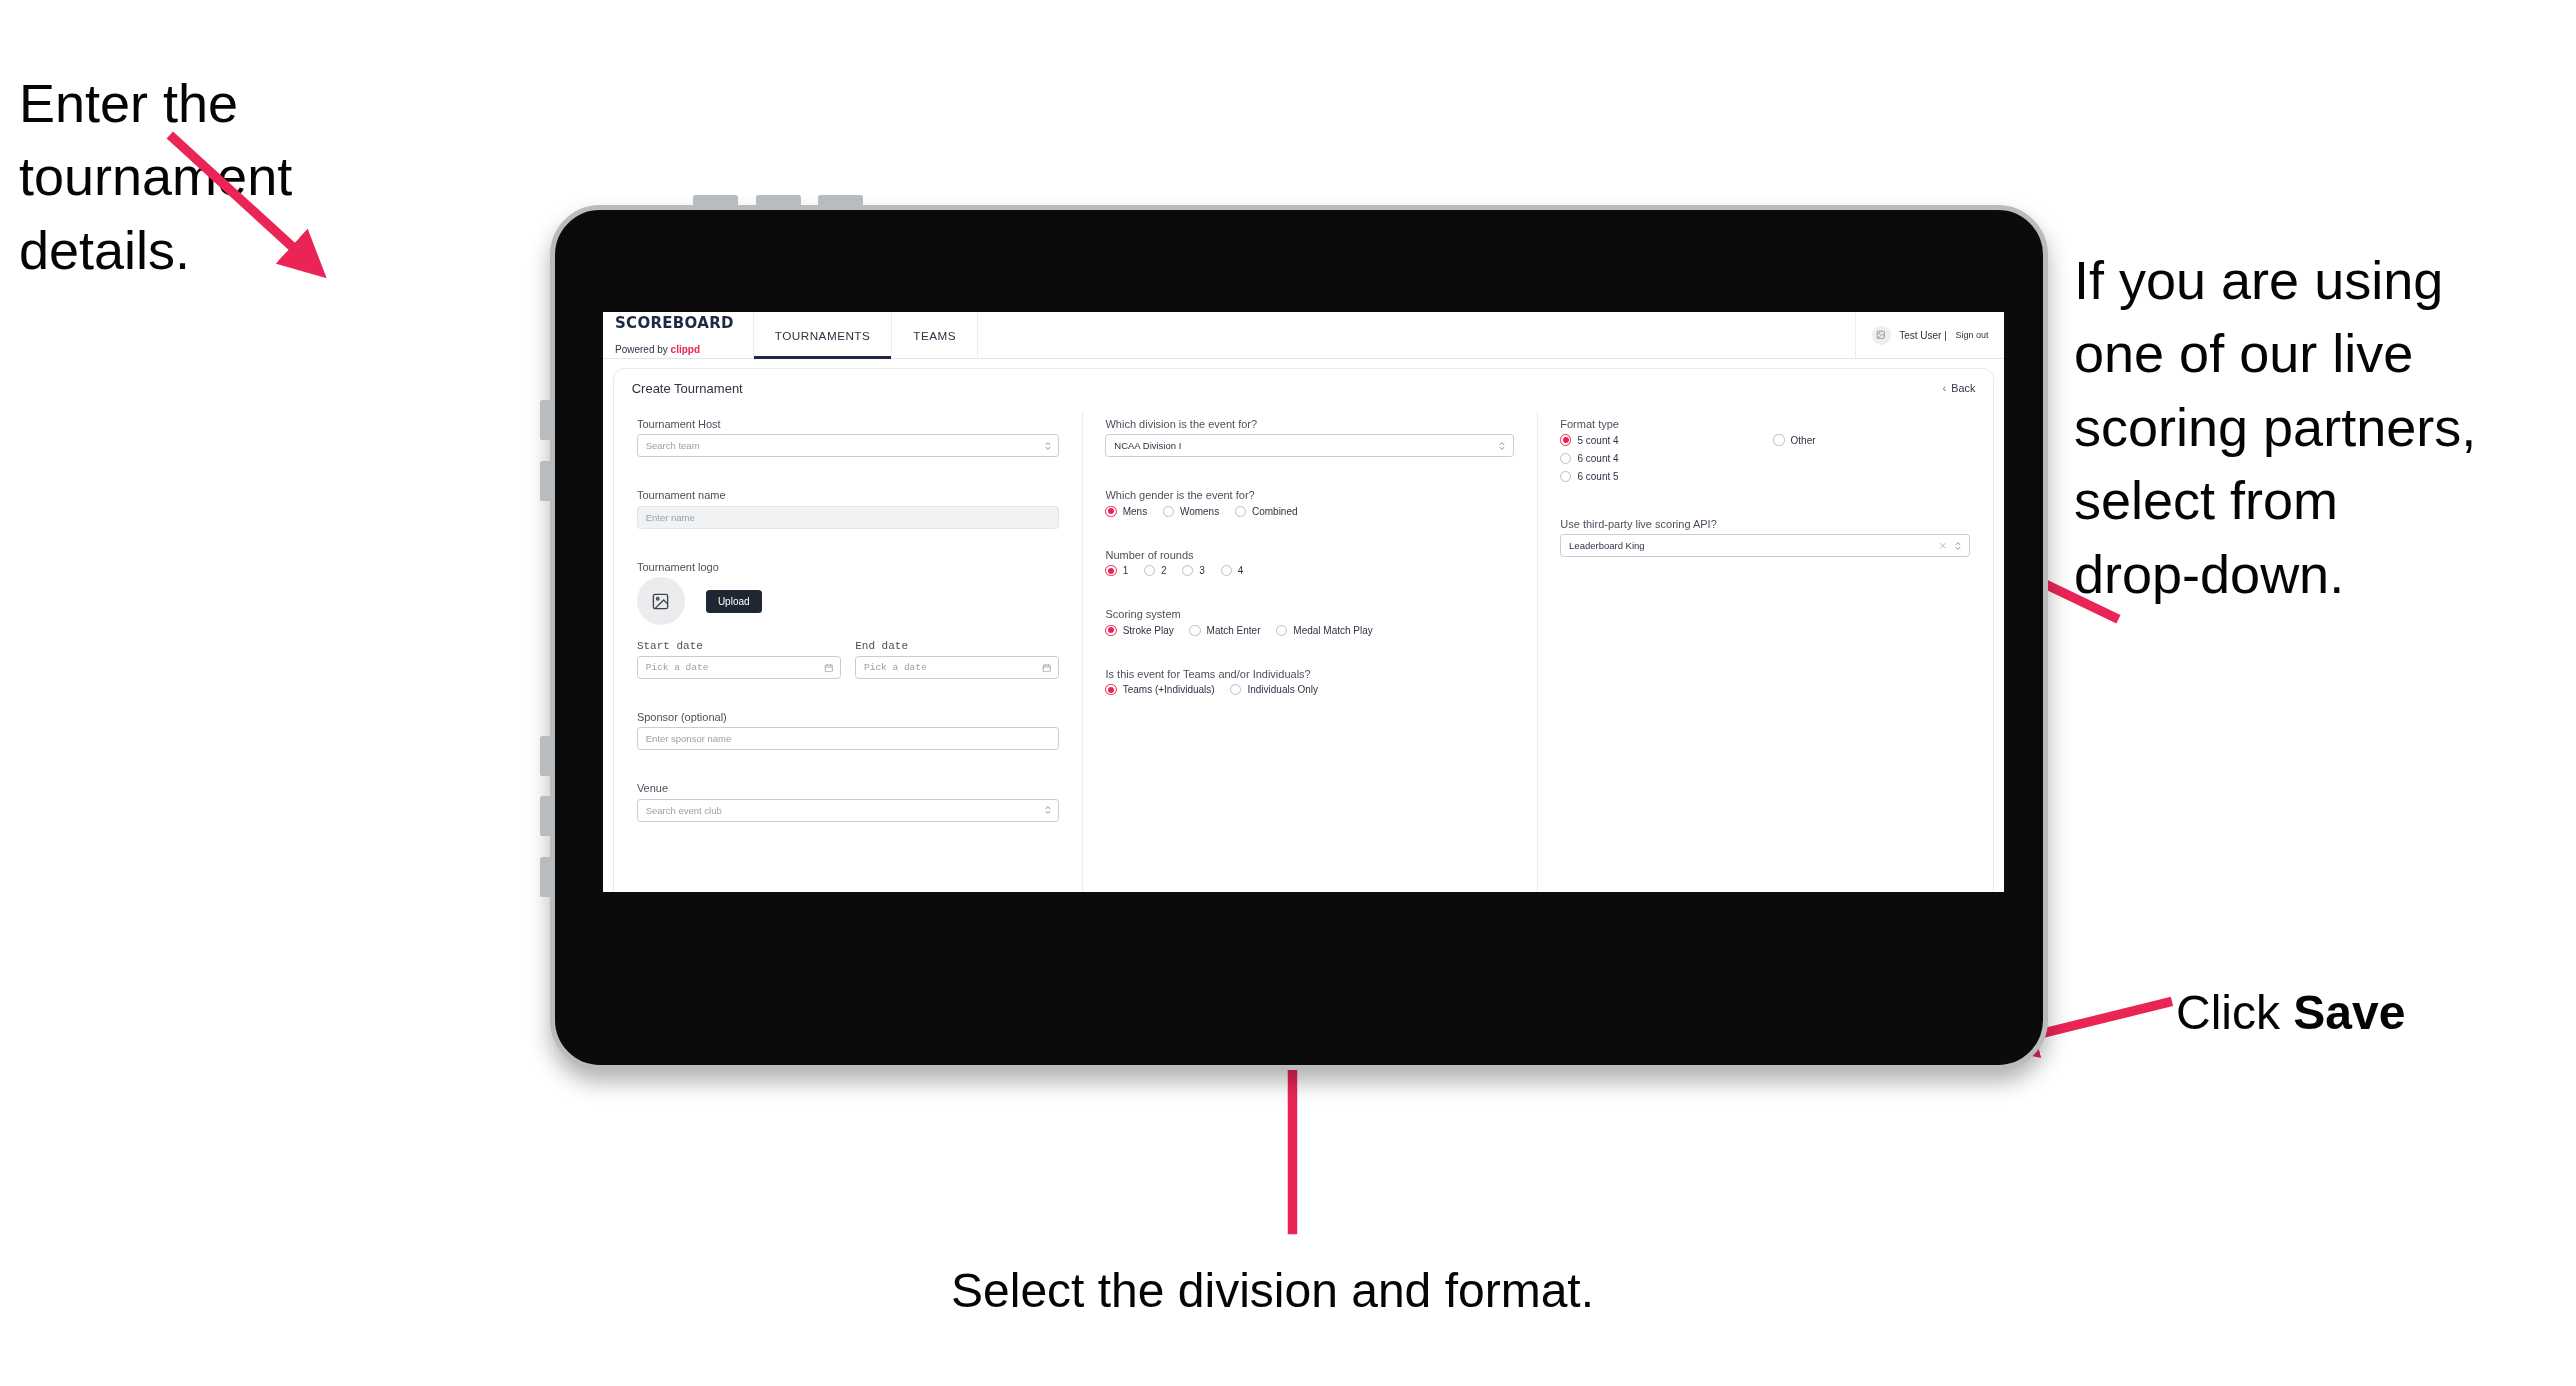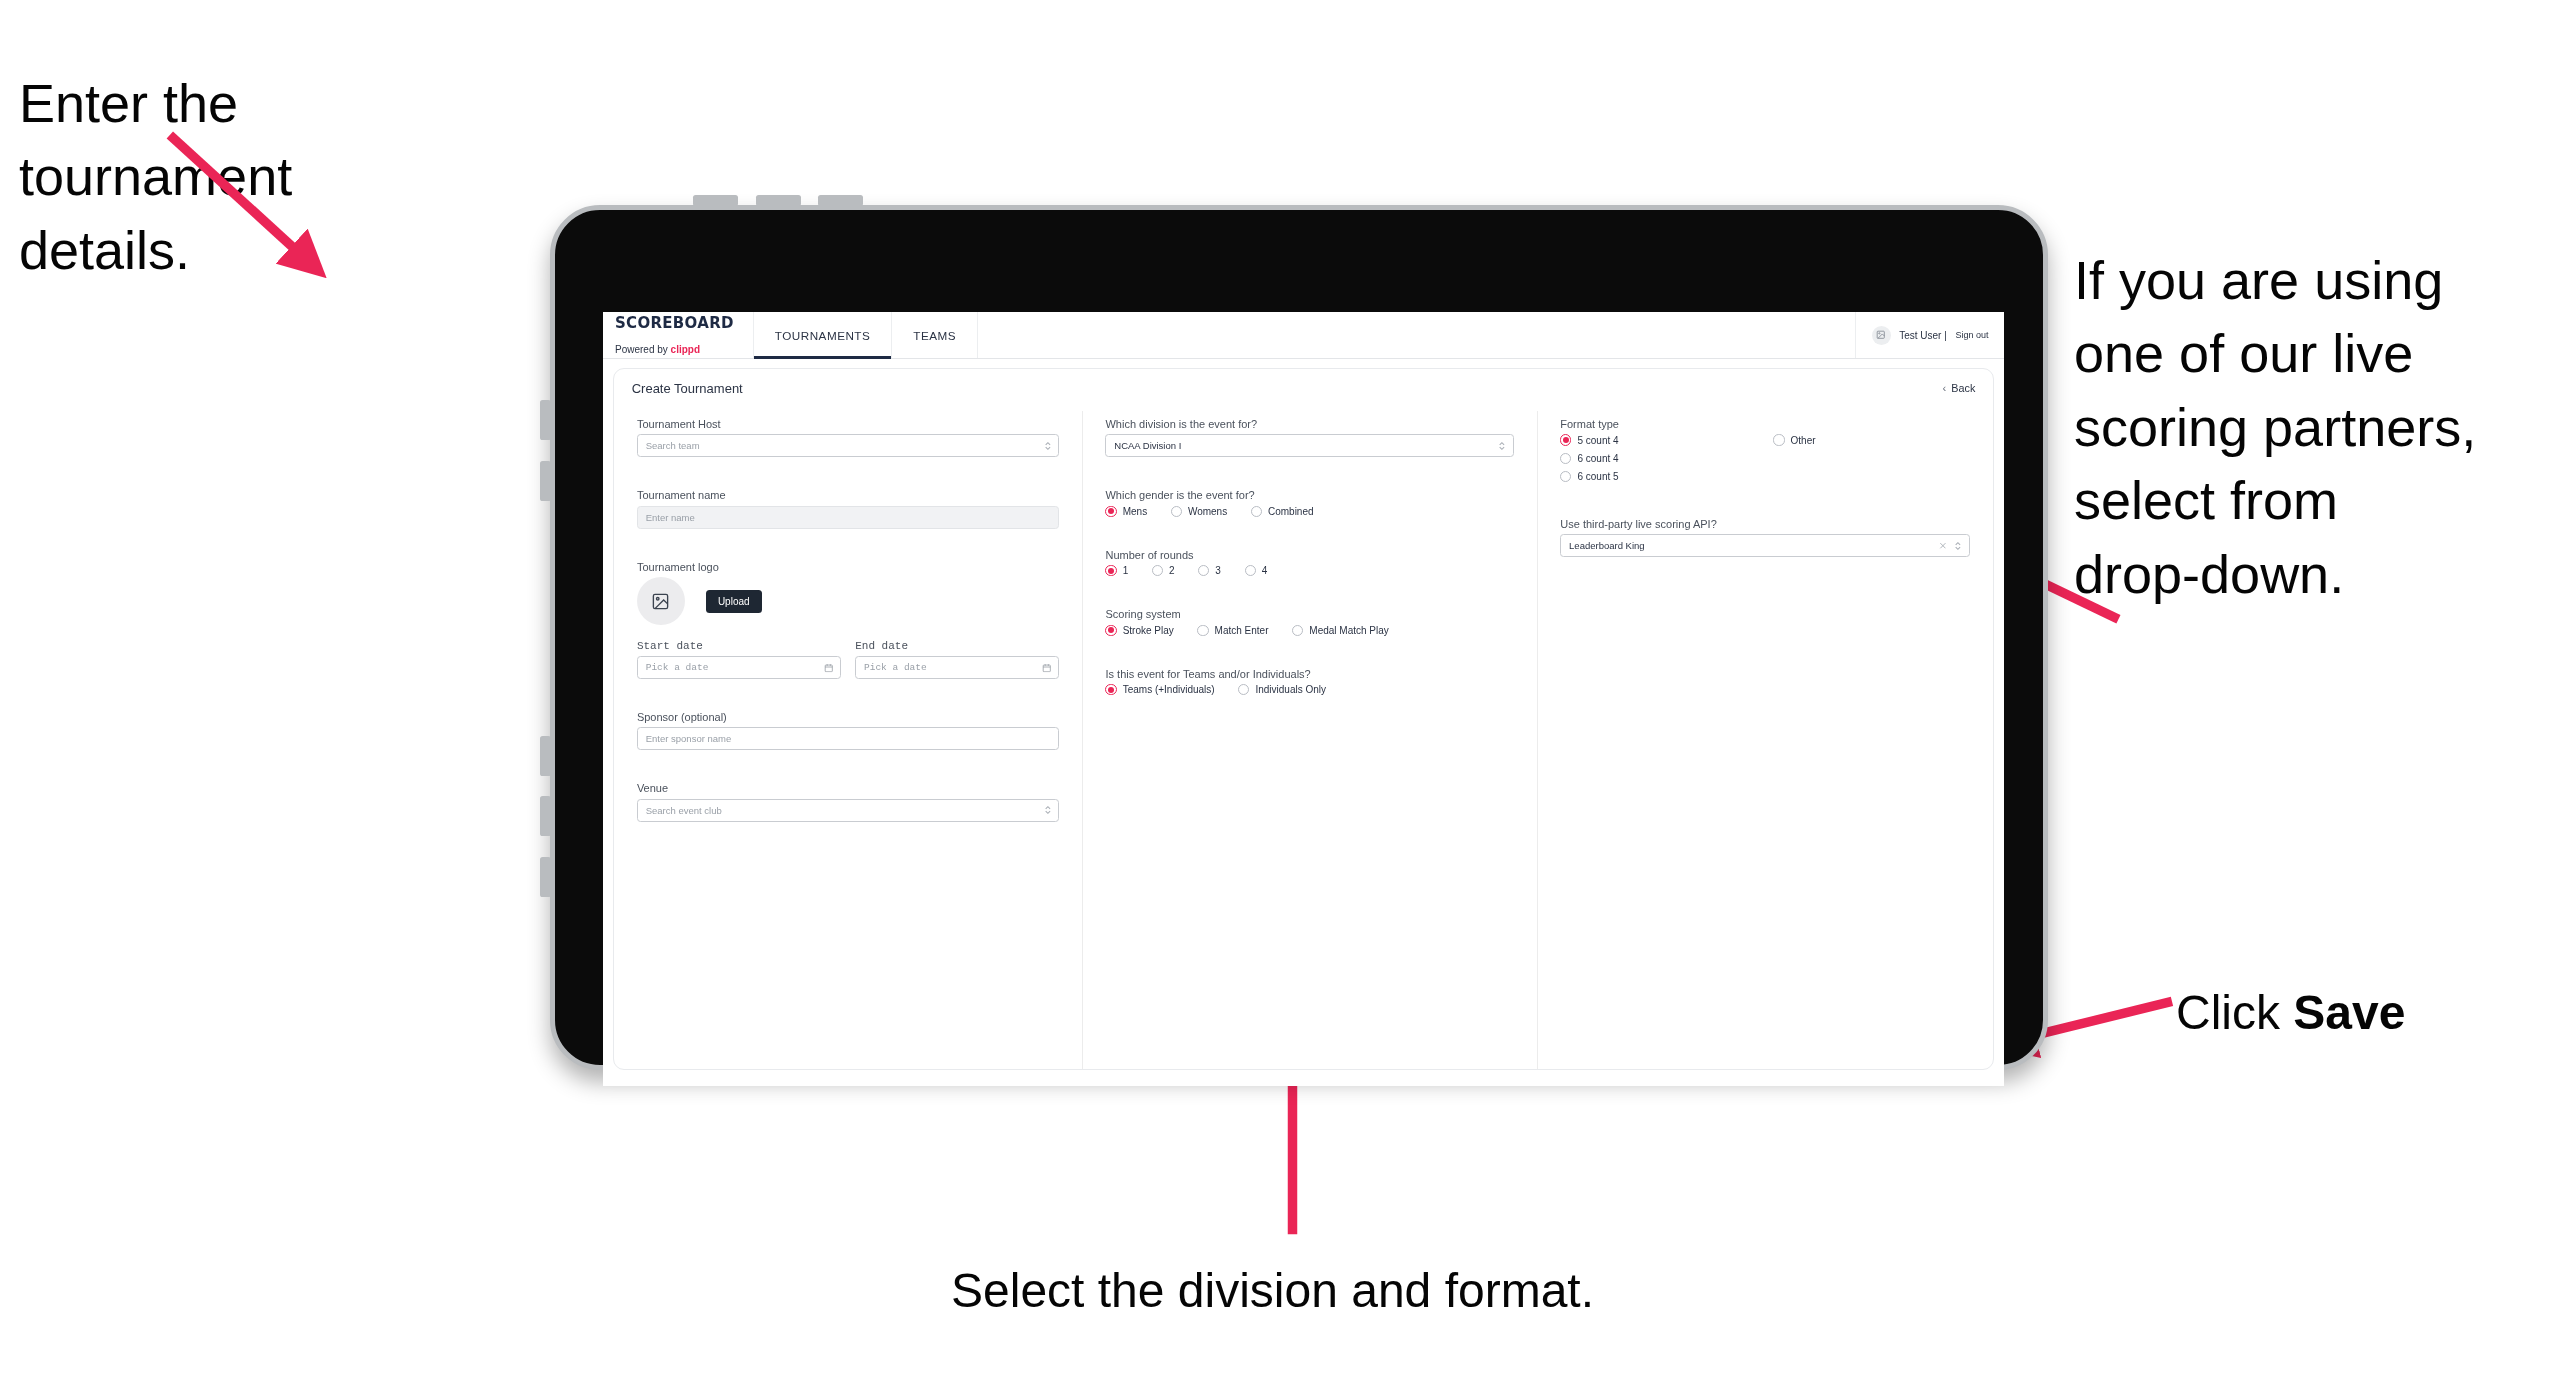--- a/index.html
+++ b/index.html
@@ -47,21 +47,21 @@
   #btn-left-1{ left: -14.7px; top: 190px; width: 10.4px; height: 40px; }
   #btn-left-2{ left: -14.7px; top: 251px; width: 10.4px; height: 40px; }
   #btn-left-3{ left: -14.7px; top: 526px; width: 10.4px; height: 40px; }
   #btn-left-4{ left: -14.7px; top: 586px; width: 10.4px; height: 40px; }
   #btn-left-5{ left: -14.7px; top: 647px; width: 10.4px; height: 40px; }
 
   
   #screen {
     position: absolute;
     left: 48px; top: 102px;
-    width: 1401px; height: 774px;
+    width: 1401px; height: 580px;
     background: #ffffff;
     overflow: hidden;
   }
 
   
   #topnav {
     height: 47px; background:#fff; display:flex; align-items:stretch;
     border-bottom: 0.9px solid #e3e5e8;
     position: relative;
   }
@@ -144,21 +144,21 @@
   }
   #upload-btn {
     background:#1e2733; color:#fff; font-size:10px;
     padding: 6px 12px; border-radius:3.5px; cursor:pointer;
   }
 
   #date-row { display:flex; gap:14px;font-family:Liberation Mono, monospace; }
   #date-row > div { flex:1; }
 
   
-  .radio-row { display:flex; align-items:center; flex-wrap:wrap; gap: 8px; margin-top:1.7px; }
+  .radio-row { display:flex; align-items:center; flex-wrap:wrap; gap: 0; margin-top:1.7px; }
   .radio-item {
     display:flex; align-items:center; gap:6px; margin-right:15.6px; cursor:pointer;
   }
   .radio-item.stack { margin-right:0; margin-bottom:7px; width:100%; }
   .rb {
     width:11.2px; height:11.2px; border-radius:50%;
     border:1.2px solid #b9bdc4; background:#fff; flex:none; position:relative;
   }
   .rb.on { border-color:#ea2556; }
   .rb.on::after {

